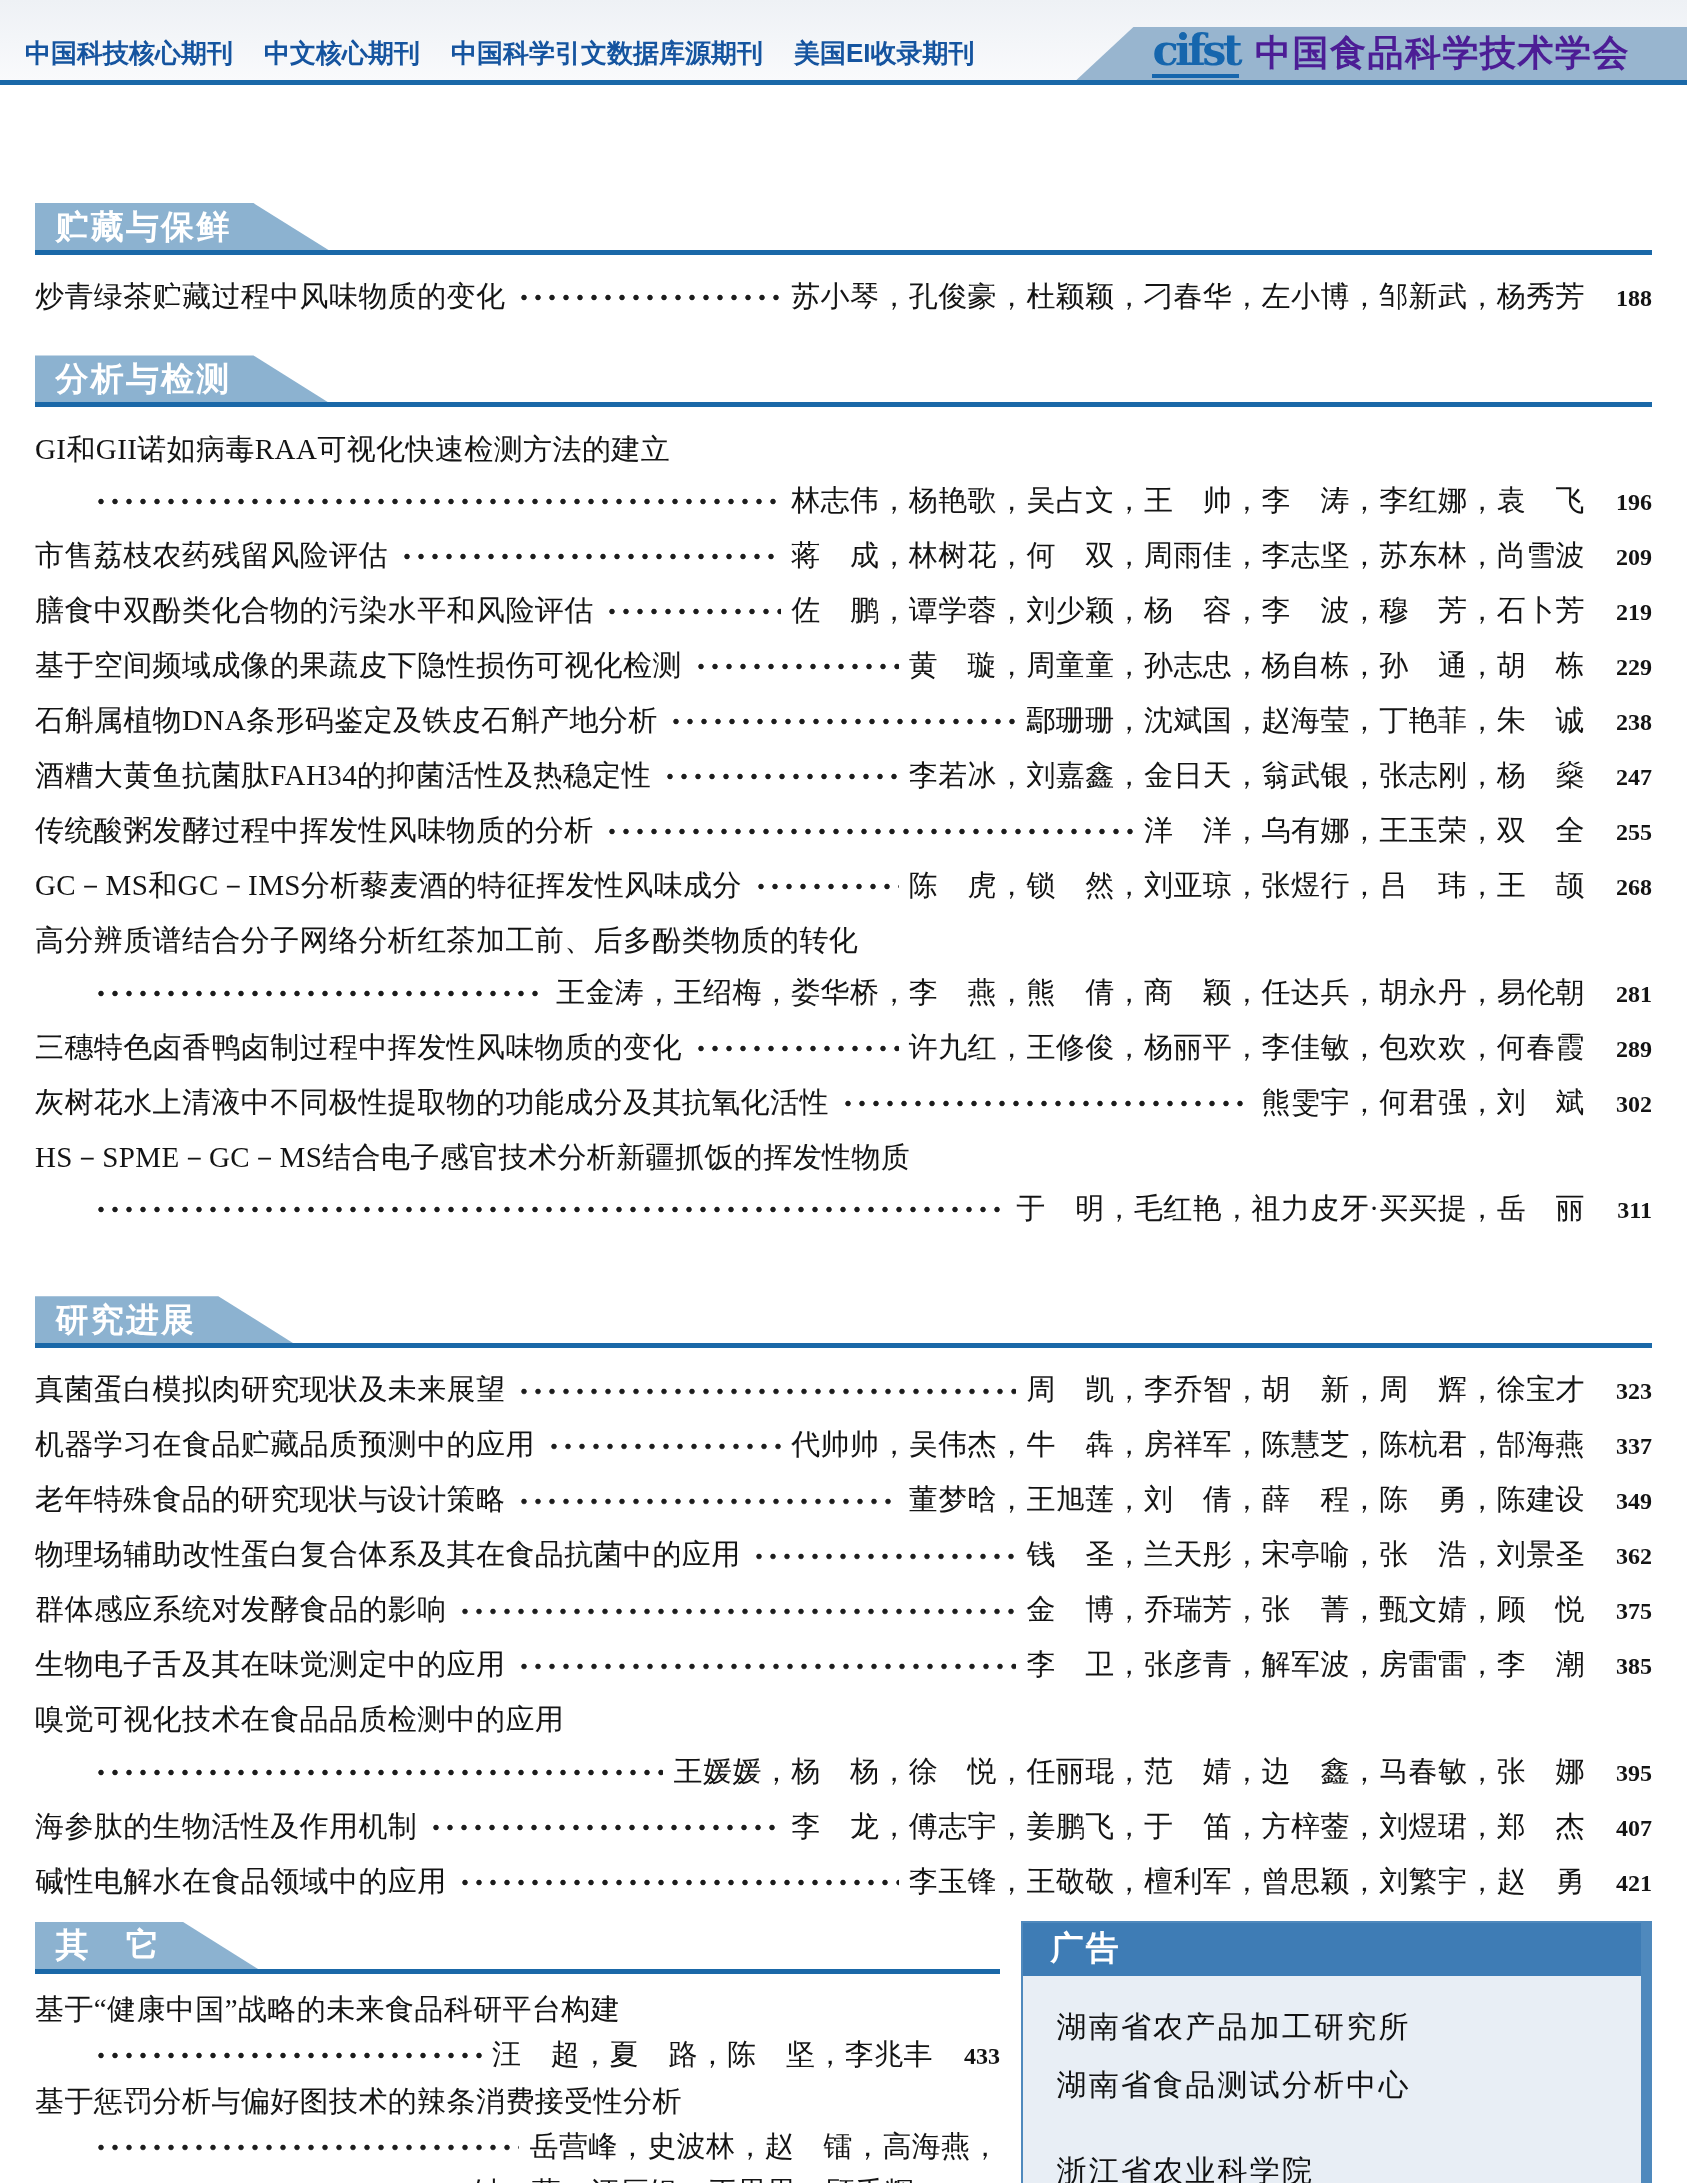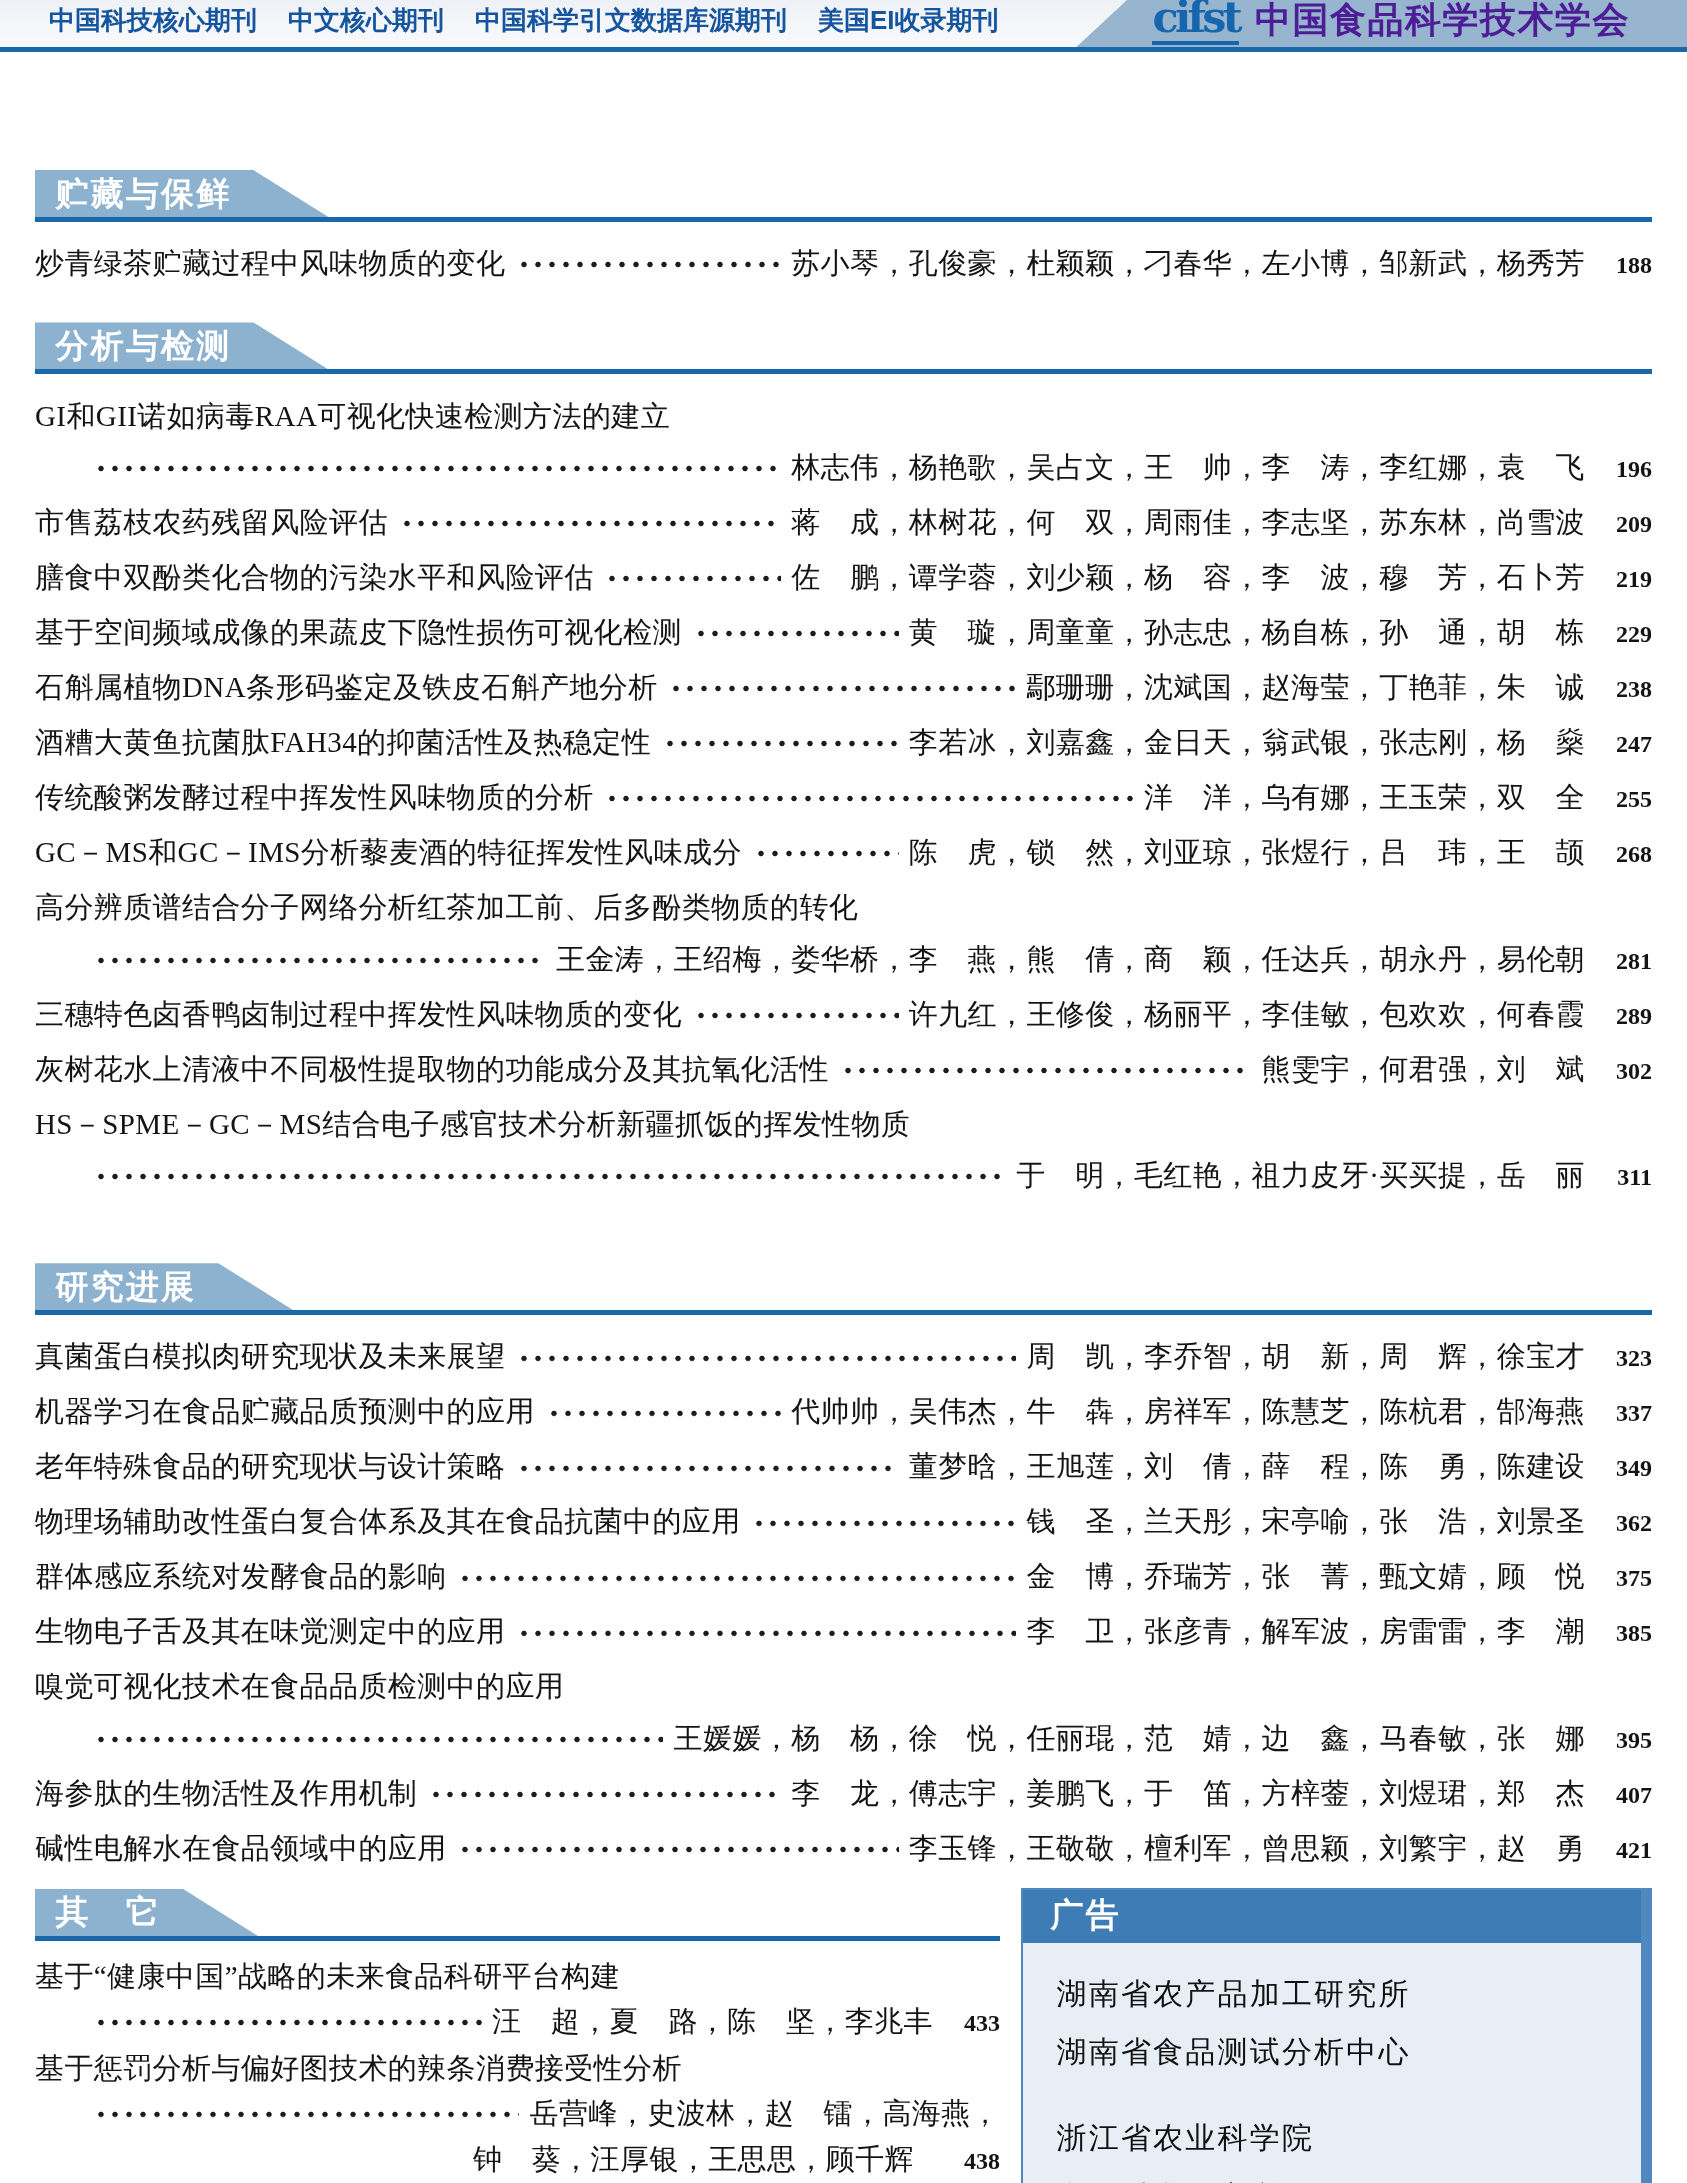--- a/index.html
+++ b/index.html
@@ -6,22 +6,21 @@
   .page{
     width:1687px;height:2183px;overflow:hidden;position:relative;
     background:#ffffff;
     font-family:"Liberation Serif","DejaVu Serif",serif;
     color:#141414;
   }
   
   .topbar{
     background:linear-gradient(#eef1f5,#f9fafc);
     display:flex;justify-content:space-between;align-items:flex-end;
-    height:47px;
-    padding-left:24px;
+    height:80px;
   }
   .badges{
     display:flex;gap:31px;margin:0 0 8.8px 25px;
     font-family:"Liberation Sans","DejaVu Sans",sans-serif;
     font-weight:bold;font-size:26px;color:#15549f;white-space:nowrap;
   }
   .banner{
     background:#98b5cf;
     clip-path:polygon(57px 0,100% 0,100% 100%,0 100%);
     display:flex;align-items:center;gap:16px;

